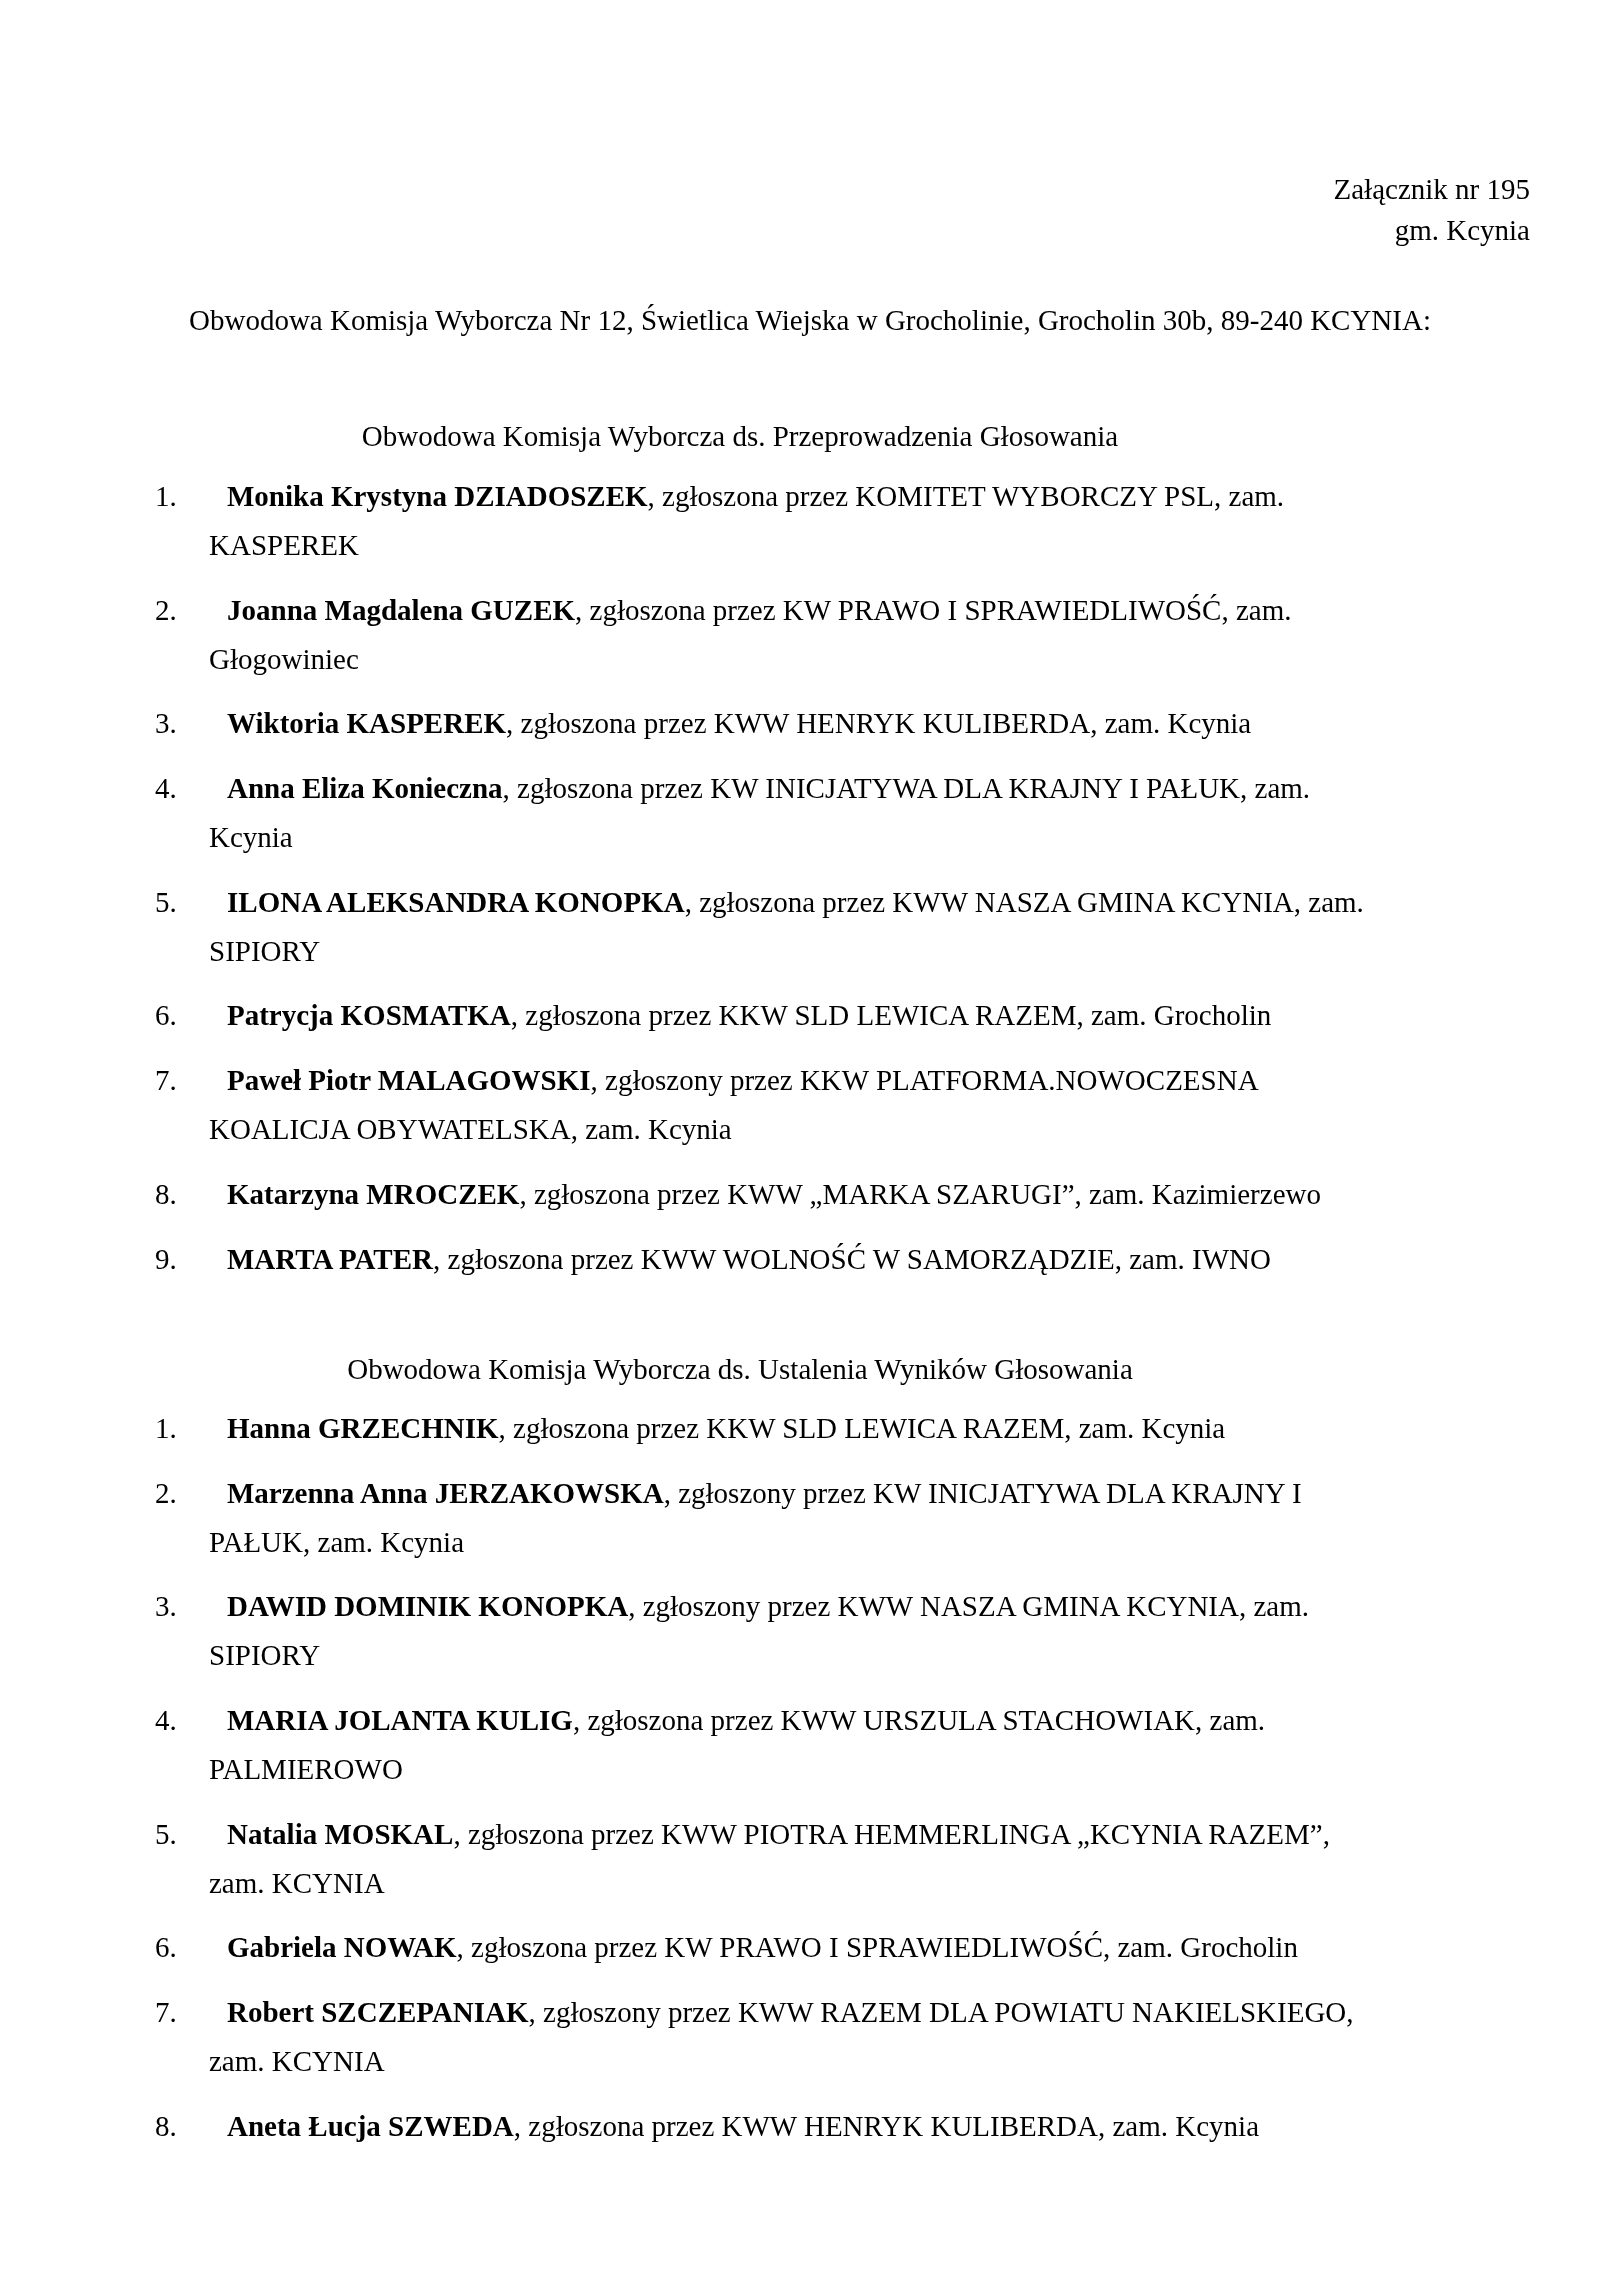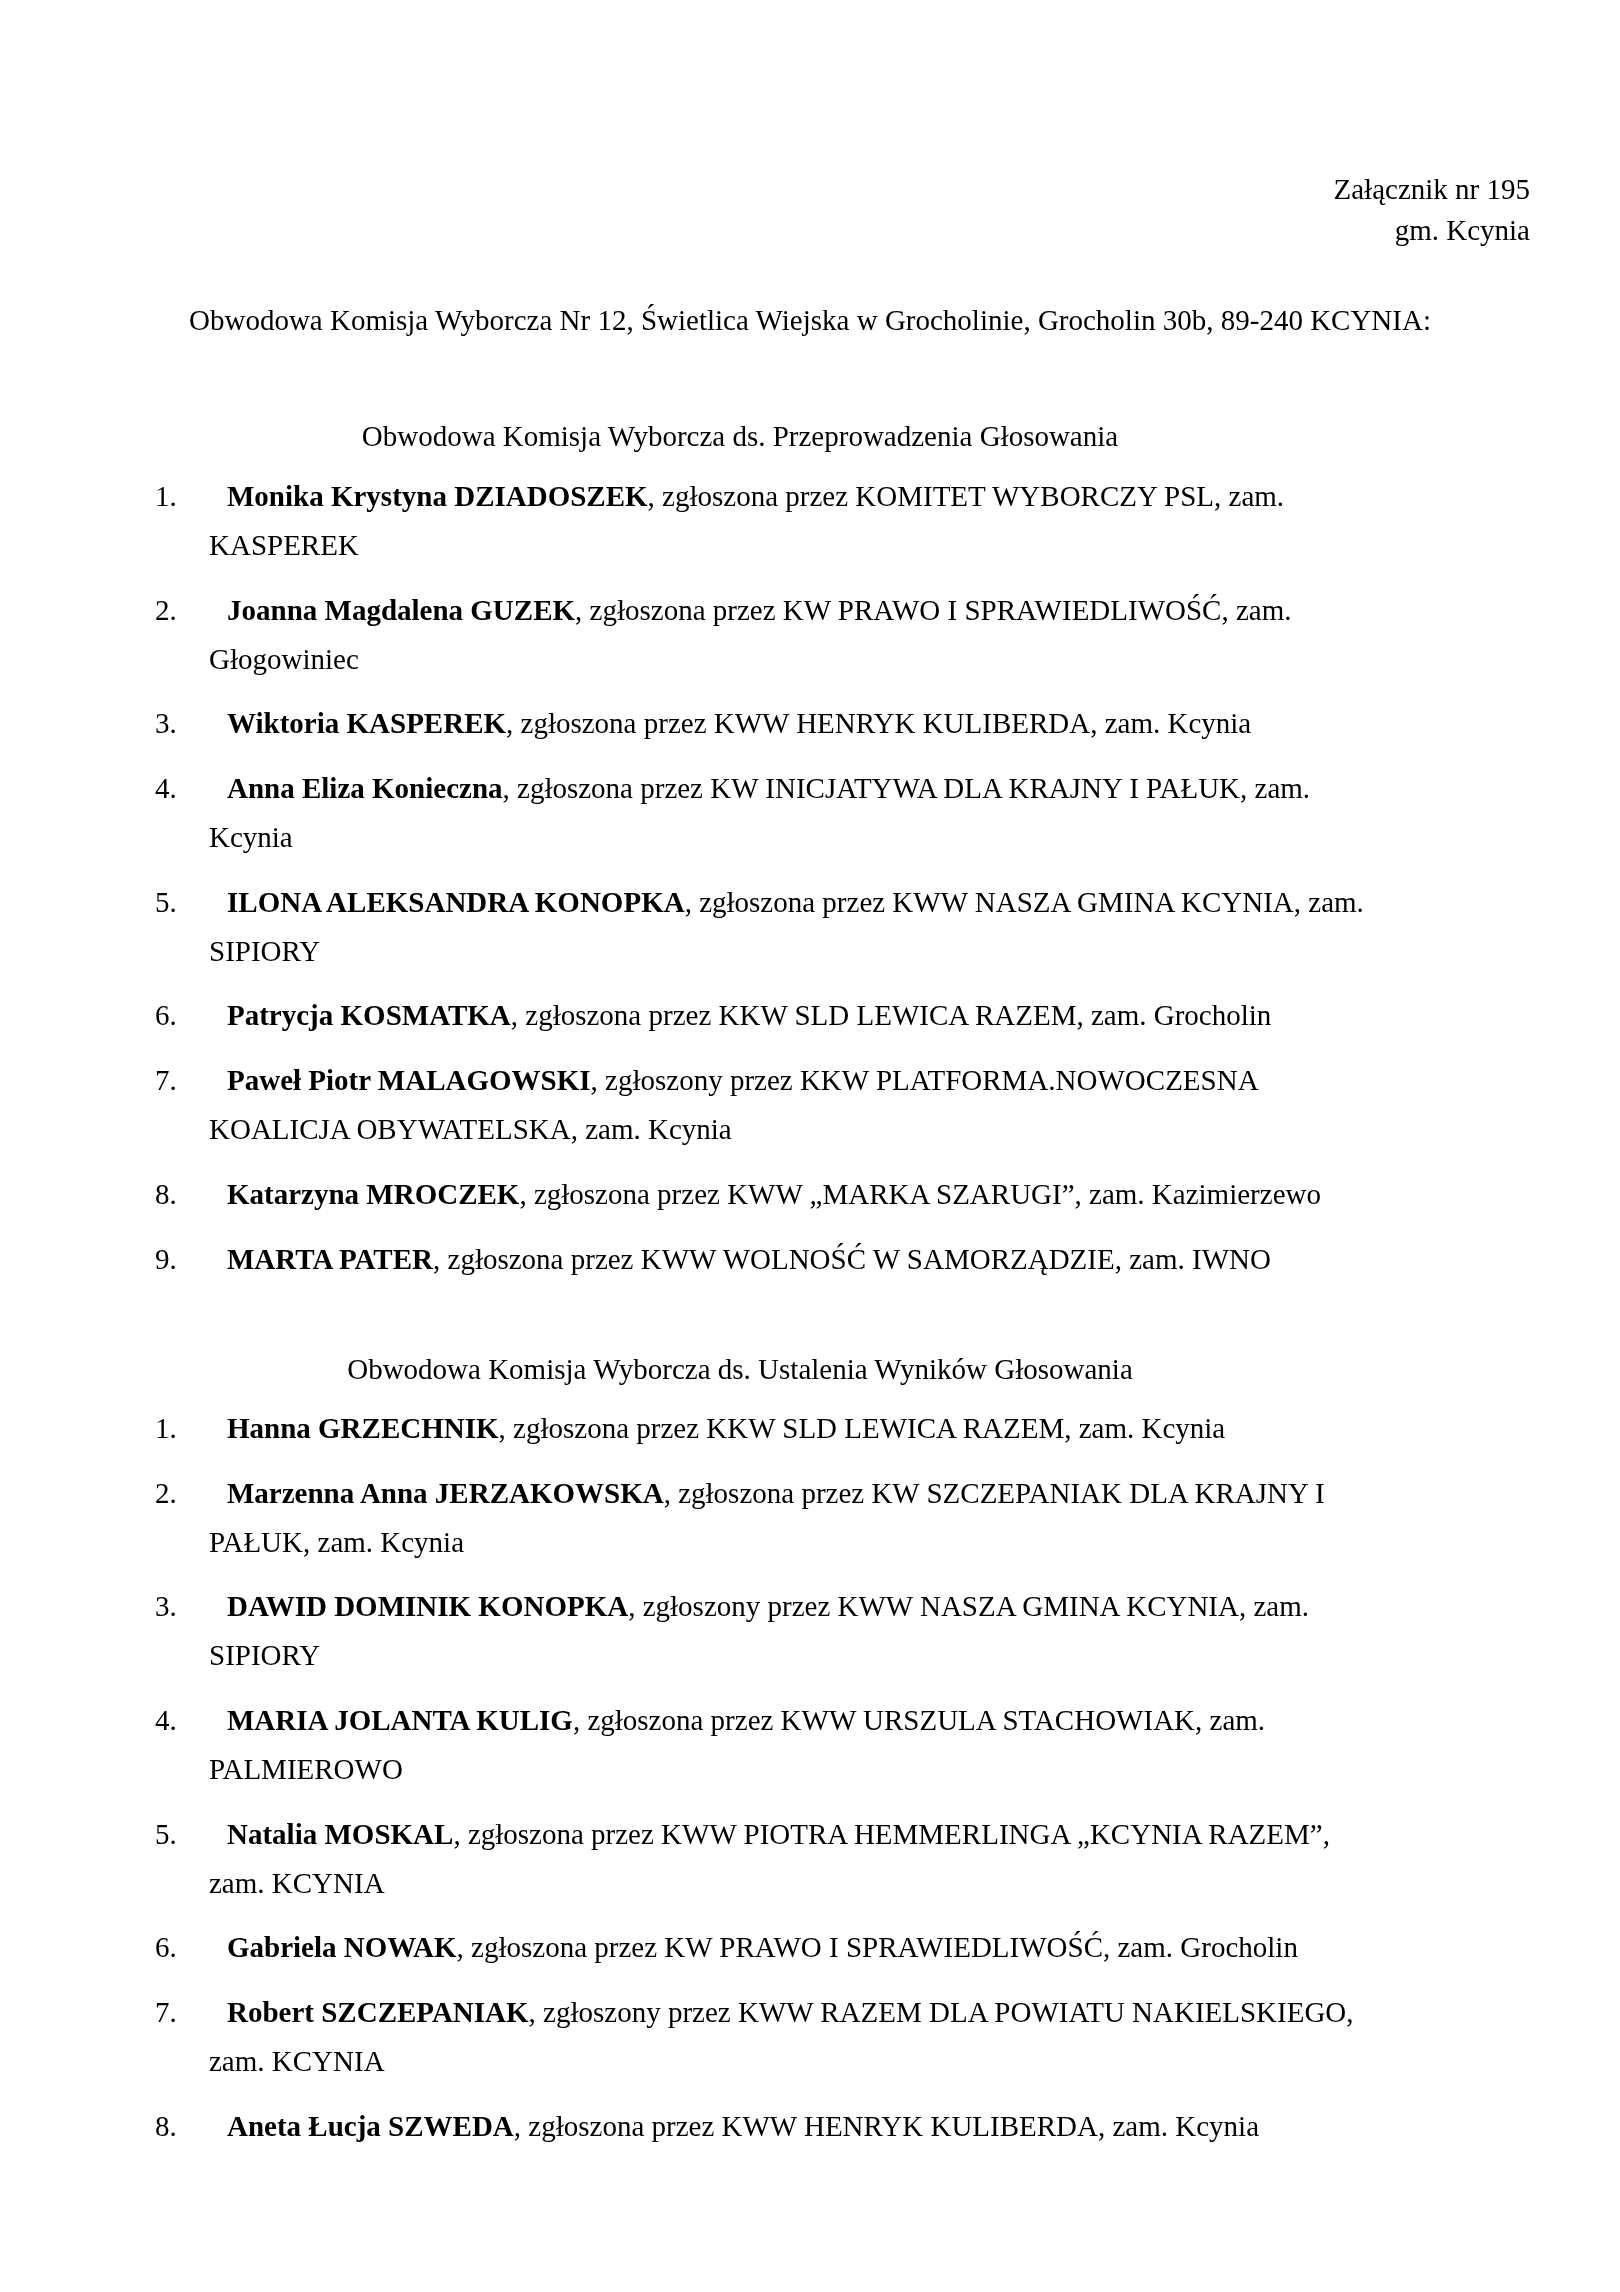--- a/index.html
+++ b/index.html
@@ -97,21 +97,21 @@
       <li class="item"><span class="num">5.</span><span class="name">ILONA ALEKSANDRA KONOPKA</span><span>, zgłoszona przez KWW NASZA GMINA KCYNIA, zam.</span><span class="line2">SIPIORY</span></li>
       <li class="item"><span class="num">6.</span><span class="name">Patrycja KOSMATKA</span><span>, zgłoszona przez KKW SLD LEWICA RAZEM, zam. Grocholin</span></li>
       <li class="item"><span class="num">7.</span><span class="name">Paweł Piotr MALAGOWSKI</span><span>, zgłoszony przez KKW PLATFORMA.NOWOCZESNA</span><span class="line2">KOALICJA OBYWATELSKA, zam. Kcynia</span></li>
       <li class="item"><span class="num">8.</span><span class="name">Katarzyna MROCZEK</span><span>, zgłoszona przez KWW „MARKA SZARUGI”, zam. Kazimierzewo</span></li>
       <li class="item"><span class="num">9.</span><span class="name">MARTA PATER</span><span>, zgłoszona przez KWW WOLNOŚĆ W SAMORZĄDZIE, zam. IWNO</span></li>
     </ol>
 
   <div class="section-title" style="top:1350px;">Obwodowa Komisja Wyborcza ds. Ustalenia Wyników Głosowania</div>
   <ol class="list" style="top:1404px;">
       <li class="item"><span class="num">1.</span><span class="name">Hanna GRZECHNIK</span><span>, zgłoszona przez KKW SLD LEWICA RAZEM, zam. Kcynia</span></li>
-      <li class="item"><span class="num">2.</span><span class="name">Marzenna Anna JERZAKOWSKA</span><span>, zgłoszona przez KW SZCZEPANIAK DLA KRAJNY I</span><span class="line2">PAŁUK, zam. Kcynia</span></li>
+      <li class="item"><span class="num">2.</span><span class="name">Marzenna Anna JERZAKOWSKA</span><span>, zgłoszony przez KW INICJATYWA DLA KRAJNY I</span><span class="line2">PAŁUK, zam. Kcynia</span></li>
       <li class="item"><span class="num">3.</span><span class="name">DAWID DOMINIK KONOPKA</span><span>, zgłoszony przez KWW NASZA GMINA KCYNIA, zam.</span><span class="line2">SIPIORY</span></li>
       <li class="item"><span class="num">4.</span><span class="name">MARIA JOLANTA KULIG</span><span>, zgłoszona przez KWW URSZULA STACHOWIAK, zam.</span><span class="line2">PALMIEROWO</span></li>
       <li class="item"><span class="num">5.</span><span class="name">Natalia MOSKAL</span><span>, zgłoszona przez KWW PIOTRA HEMMERLINGA „KCYNIA RAZEM”,</span><span class="line2">zam. KCYNIA</span></li>
       <li class="item"><span class="num">6.</span><span class="name">Gabriela NOWAK</span><span>, zgłoszona przez KW PRAWO I SPRAWIEDLIWOŚĆ, zam. Grocholin</span></li>
       <li class="item"><span class="num">7.</span><span class="name">Robert SZCZEPANIAK</span><span>, zgłoszony przez KWW RAZEM DLA POWIATU NAKIELSKIEGO,</span><span class="line2">zam. KCYNIA</span></li>
       <li class="item"><span class="num">8.</span><span class="name">Aneta Łucja SZWEDA</span><span>, zgłoszona przez KWW HENRYK KULIBERDA, zam. Kcynia</span></li>
     </ol>
 
 </div>
 

